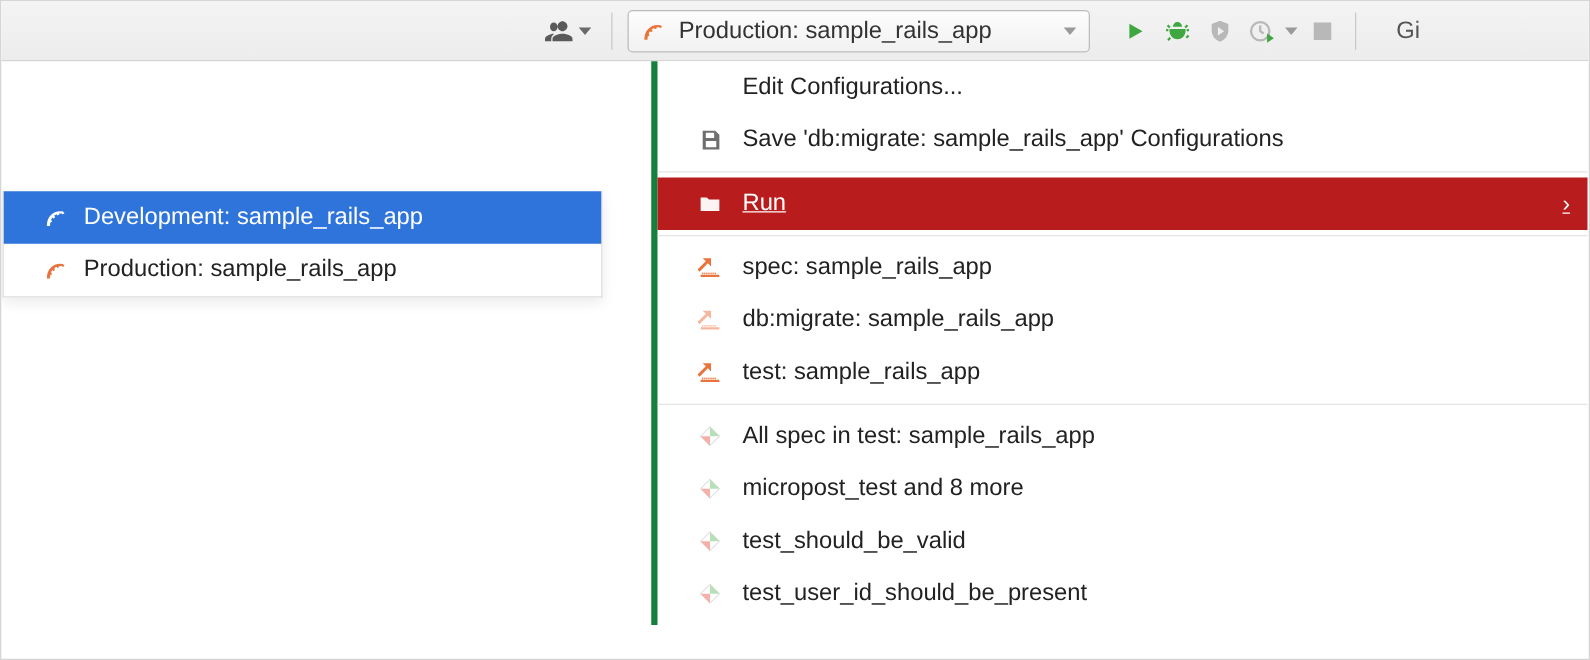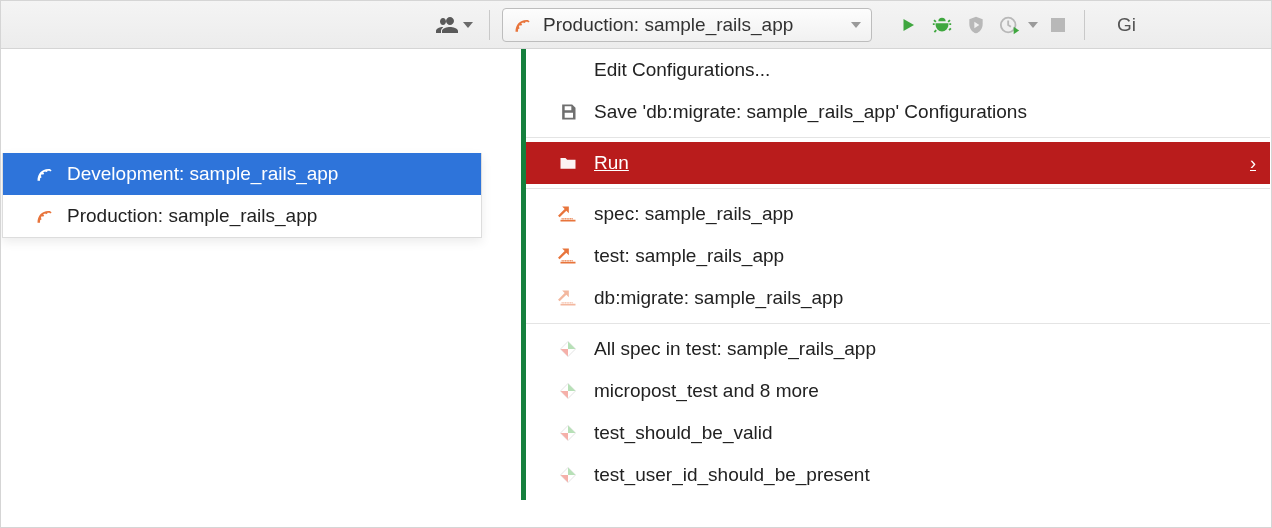--- a/index.html
+++ b/index.html
@@ -181,34 +181,34 @@
       <svg viewBox="0 0 24 24">
           <path fill="#e8743b" d="M5 3l3 3-8 8 2 2 8-8 3 3V3H5zM3 19h18v2H3v-2z"></path>
           <path fill="#e8743b" d="M4 17l1 2 1-2 1 2 1-2 1 2 1-2 1 2 1-2 1 2 1-2 1 2 1-2 1 2 1-2H4z"></path>
         </svg>
     </span>
     <span>spec: sample_rails_app</span>
   </div>
   <div class="mitem">
     <span class="icon-box rake-icon">
       <svg viewBox="0 0 24 24">
+          <path fill="#f3b89f" d="M5 3l3 3-8 8 2 2 8-8 3 3V3H5zM3 19h18v2H3v-2z"></path>
+          <path fill="#f3b89f" d="M4 17l1 2 1-2 1 2 1-2 1 2 1-2 1 2 1-2 1 2 1-2 1 2 1-2 1 2 1-2H4z"></path>
+        </svg>
+    </span>
+    <span>db:migrate: sample_rails_app</span>
+  </div>
+  <div class="mitem">
+    <span class="icon-box rake-icon">
+      <svg viewBox="0 0 24 24">
           <path fill="#e8743b" d="M5 3l3 3-8 8 2 2 8-8 3 3V3H5zM3 19h18v2H3v-2z"></path>
           <path fill="#e8743b" d="M4 17l1 2 1-2 1 2 1-2 1 2 1-2 1 2 1-2 1 2 1-2 1 2 1-2 1 2 1-2H4z"></path>
         </svg>
     </span>
     <span>test: sample_rails_app</span>
-  </div>
-  <div class="mitem">
-    <span class="icon-box rake-icon">
-      <svg viewBox="0 0 24 24">
-          <path fill="#f3b89f" d="M5 3l3 3-8 8 2 2 8-8 3 3V3H5zM3 19h18v2H3v-2z"></path>
-          <path fill="#f3b89f" d="M4 17l1 2 1-2 1 2 1-2 1 2 1-2 1 2 1-2 1 2 1-2 1 2 1-2 1 2 1-2H4z"></path>
-        </svg>
-    </span>
-    <span>db:migrate: sample_rails_app</span>
   </div>
   <div class="sep"></div>
 
   <div class="mitem">
     <span class="icon-box test-icon">
       <svg viewBox="0 0 24 24">
           <path d="M12 3l9 9-9 9-9-9 9-9z" fill="#fff" stroke="#ddd"></path>
           <path d="M12 3l9 9h-9V3z" fill="#b7e0b7"></path>
           <path d="M3 12l9 9v-9H3z" fill="#f5b0a9"></path>
         </svg>

